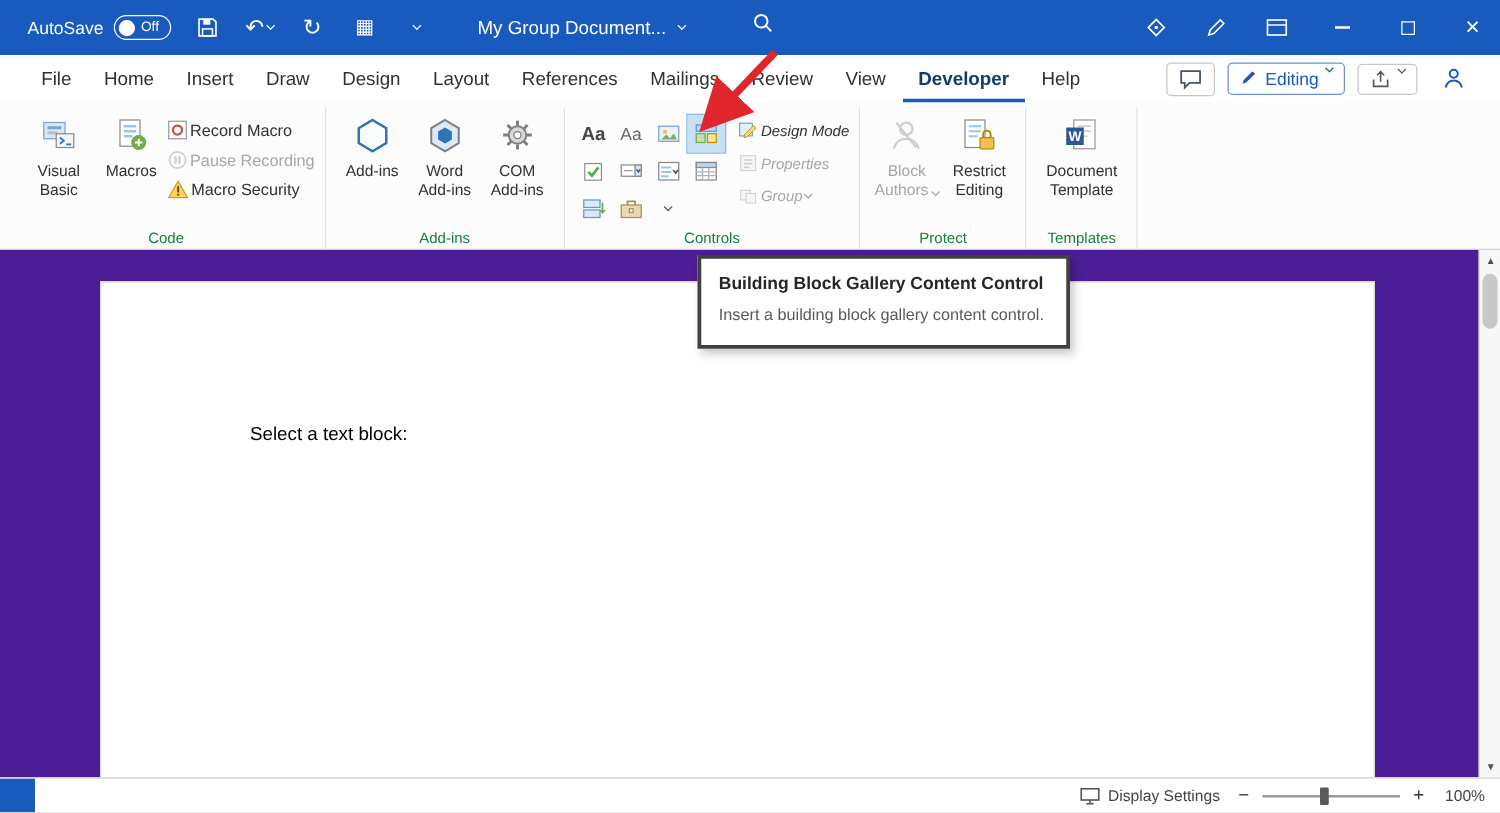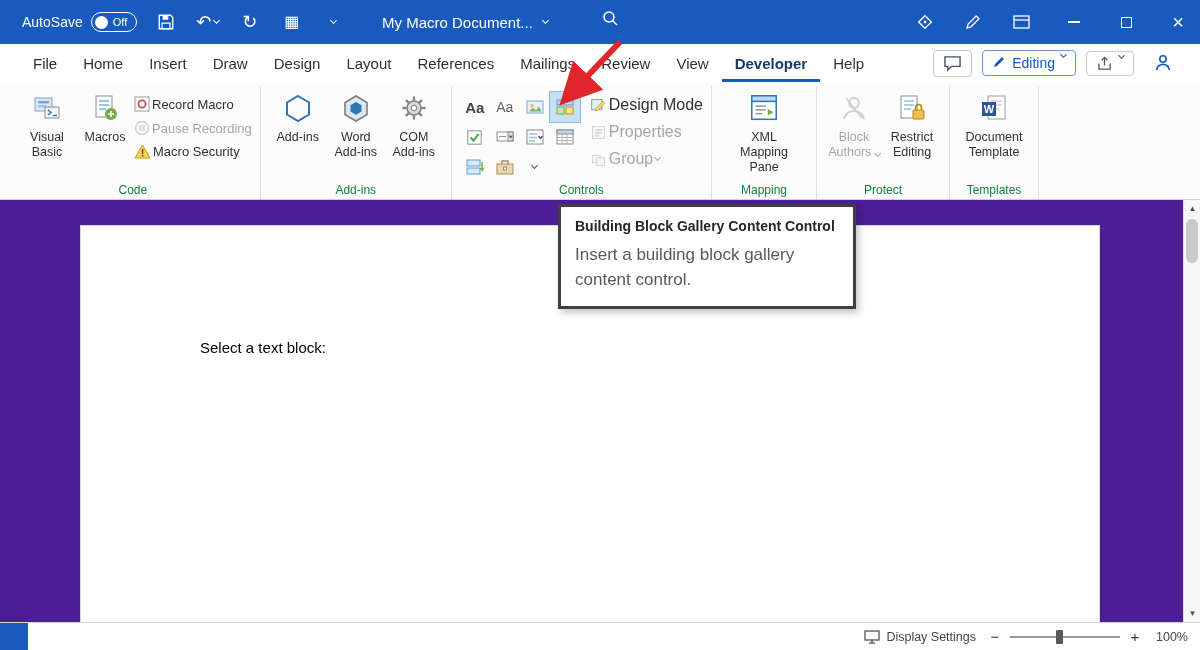--- a/index.html
+++ b/index.html
@@ -49,21 +49,21 @@
   .bigbtn.wide { width:72px; }
   .disabled { color:#a6a6a6 !important; cursor:default; }
   .disabled svg { opacity:.45; filter:grayscale(1); }
   .smallstack { display:flex; flex-direction:column; gap:8px; padding-top:8px; font-size:13px; color:#323130; }
   .smallbtn { display:flex; align-items:center; gap:2px; cursor:pointer; white-space:nowrap; }
   .ctl-grid { display:grid; grid-template-columns:repeat(4,30px); grid-auto-rows:30px; padding-top:4px; }
   .ctl { display:flex; align-items:center; justify-content:center; cursor:pointer; color:#333; }
   .ctl.hl { background:#c7e0f4; outline:1px solid #8bb8e8; }
   .aa-big { font-size:15px; font-weight:700; color:#444; }
   .aa-sm { font-size:14px; color:#666; }
-  .ctl-texts { display:flex; flex-direction:column; gap:9px; padding:8px 0 0 10px; font-size:16px; color:#323130; }
+  .ctl-texts { display:flex; flex-direction:column; gap:9px; padding:8px 0 0 10px; font-size:12px; color:#323130;font-style:italic; }
   .chev-dark { color:#555; }
 
   
   .docarea { position:absolute; top:200px; left:0; right:17px; bottom:28px; background:#4c1d95; overflow:hidden; }
   .page { position:absolute; left:80px; top:25px; width:1020px; bottom:-6px; background:#fff; border:1px solid #d8d8d8; }
   .page-text { position:absolute; left:119px; top:113px; font-size:15px; color:#000; }
 
   
   .vscroll { position:absolute; top:200px; right:0; width:17px; bottom:28px; background:#f7f7f7; border-left:1px solid #e0e0e0; }
   .scroll-arrow { width:17px; height:17px; display:flex; align-items:center; justify-content:center; font-size:8px; color:#505050; cursor:pointer; }
@@ -79,21 +79,21 @@
   .zoom-wrap { display:flex; align-items:center; gap:8px; }
   .zoom-sign { font-size:15px; color:#333; cursor:pointer; width:14px; text-align:center; }
   .zoom-track { width:110px; height:2px; background:#9a9a9a; position:relative; cursor:pointer; }
   .zoom-thumb { position:absolute; left:46px; top:-6px; width:7px; height:14px; background:#595959; border-radius:1px; cursor:pointer; }
   .zoom-pct { width:38px; text-align:right; cursor:pointer; }
 
   
   .tooltip { position:absolute; left:558px; top:204px; width:298px; background:#fff; border:3px solid #404040;
              box-shadow:3px 4px 7px rgba(0,0,0,.22); padding:11px 14px 14px; z-index:50; }
   .tooltip-title { font-size:14px; font-weight:700; color:#262626; margin-bottom:9px; }
-  .tooltip-body { font-size:17px; color:#595959; line-height:1.45; }
+  .tooltip-body { font-size:13px; color:#595959; line-height:1.45; }
   .arrow-overlay { position:absolute; left:552px; top:34px; z-index:60; pointer-events:none; }
 </style>
 </head>
 <body>
 
 <div id="app">
 
   <div class="titlebar">
     <div class="tb-left">
       <div class="autosave">
@@ -119,21 +119,21 @@
       </span>
       <span class="tb-icon">
         <span class="glyph" style="font-size:16px;">▦</span>
       </span>
       <span class="tb-icon">
         <span class="chev small"></span>
       </span>
     </div>
 
     <div class="tb-title">
-      <span>My Macro Document...</span>
+      <span>My Group Document...</span>
       <span class="chev small"></span>
     </div>
 
     <span class="tb-search">
       <svg width="20" height="20" viewBox="0 0 20 20">
         <circle cx="9" cy="8" r="5" fill="none" stroke="#fff" stroke-width="1.6"></circle>
         <line x1="12.5" y1="11.5" x2="17" y2="16" stroke="#fff" stroke-width="1.6"></line>
       </svg>
     </span>
 
@@ -399,38 +399,20 @@
             <rect x="3" y="5" width="9" height="9" fill="#ededed" stroke="#9a9a9a"></rect>
             <rect x="8" y="8" width="9" height="9" fill="#ededed" stroke="#9a9a9a"></rect>
           </svg>
           <span>Group</span>
           <span class="chev small"></span>
         </div>
       </div>
       <span class="group-label">Controls</span>
     </div>
 
-    <div class="group" style="padding-left:16px; padding-right:16px;">
-      <div class="bigbtn wide">
-        <span class="bicon">
-          <svg width="32" height="32" viewBox="0 0 34 34">
-            <rect x="4" y="4" width="26" height="25" fill="#fff" stroke="#2e75b6" stroke-width="1.6"></rect>
-            <rect x="4" y="4" width="26" height="6" fill="#bdd7ee" stroke="#2e75b6" stroke-width="1.6"></rect>
-            <g stroke="#8c8c8c" stroke-width="1.5">
-                <line x1="8" y1="15" x2="19" y2="15"></line>
-                <line x1="8" y1="19" x2="19" y2="19"></line>
-                <line x1="8" y1="23" x2="15" y2="23"></line>
-              </g>
-            <path d="M21 18 l6 3.5 -6 3.5 z" fill="#70ad47"></path>
-          </svg>
-        </span>
-        <span>XML Mapping Pane</span>
-      </div>
-      <span class="group-label">Mapping</span>
-    </div>
 
     <div class="group">
       <div class="bigbtn disabled">
         <span class="bicon">
           <svg width="30" height="30" viewBox="0 0 30 30">
             <circle cx="15" cy="10" r="5" fill="none" stroke="#9a9a9a" stroke-width="1.8"></circle>
             <path d="M5 26 c1.5-6 6-8 10-8 s8.5 2 10 8" fill="none" stroke="#9a9a9a" stroke-width="1.8"></path>
             <line x1="7" y1="5" x2="23" y2="25" stroke="#9a9a9a" stroke-width="1.8"></line>
           </svg>
         </span>

